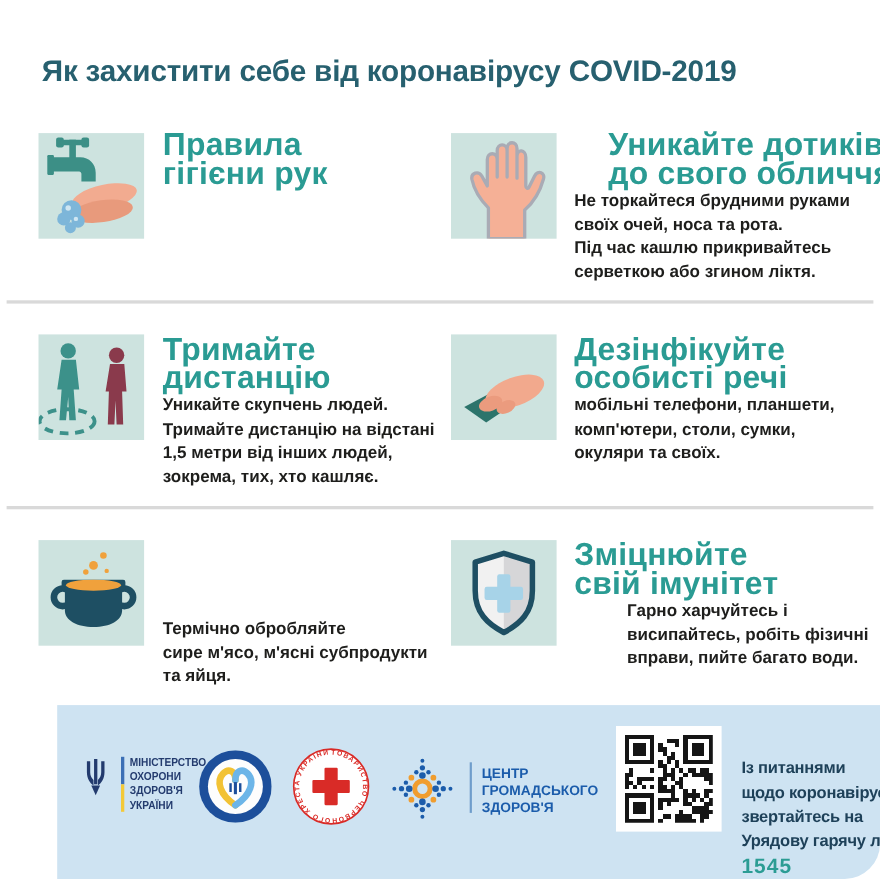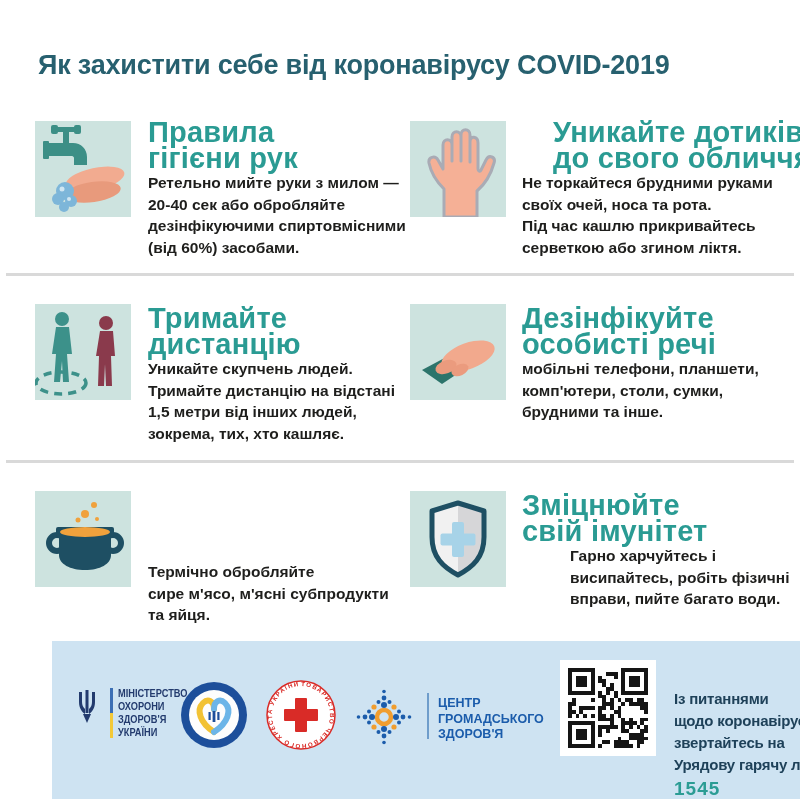--- a/index.html
+++ b/index.html
@@ -1,17 +1,17 @@
 <!DOCTYPE html>
 <html style="--title-teal: #27606f; --heading-teal: #2a9b93; --body-text: #1e1e1c; --tile-bg: #cde3df; --footer-bg: #cee3f2; --divider: #d9d9d9; --accent-number: #2b9c94; --ministry-navy: #233b6e; --phc-blue: #1b5cab; --red-cross-red: #d92b27; --hotline-text: #1e4159;"><head>
 <meta charset="utf-8">
 <style>
   html,body{margin:0;padding:0;}
   .page{position:relative;width:800px;height:799px;background:#ffffff;overflow:hidden;
-        font-family:"Liberation Sans", sans-serif;}
+        font-family:"Liberation Sans", sans-serif;border-radius:32px;}
   .title{position:absolute;left:38px;top:50px;font-size:27px;font-weight:bold;
          color:var(--title-teal,#27606f);letter-spacing:-0.2px;}
   .icon-tile{position:absolute;width:96px;height:96px;background:var(--tile-bg,#cde3df);overflow:hidden;}
   .heading{position:absolute;width:270px;font-weight:bold;font-size:29px;line-height:26px;
            color:var(--heading-teal,#2a9b93);white-space:pre-line;letter-spacing:.2px;}
   .body-text{position:absolute;width:262px;font-weight:bold;font-size:15.5px;line-height:21.5px;
              color:var(--body-text,#1e1e1c);white-space:pre-line;}
   .divider{position:absolute;left:6px;width:788px;height:3px;background:var(--divider,#d9d9d9);}
   .footer{position:absolute;left:8px;top:641px;width:784px;height:166px;background:var(--footer-bg,#cee3f2);margin-left:44px;}
   .ministry-text{position:absolute;left:66px;top:46px;font-size:10.5px;line-height:13px;font-weight:bold;
@@ -51,24 +51,20 @@
       <circle cx="30" cy="70" r="9" fill="#7db6d9"></circle>
       <circle cx="23" cy="78" r="6" fill="#7db6d9"></circle>
       <circle cx="36" cy="80" r="6" fill="#7db6d9"></circle>
       <circle cx="29" cy="86" r="5" fill="#7db6d9"></circle>
       <circle cx="27" cy="68" r="2.5" fill="#cfe6f2"></circle>
       <circle cx="34" cy="78" r="2" fill="#cfe6f2"></circle>
     </svg>
   </div>
   <div class="heading" style="left:148px;top:119px;">Правила
 гігієни рук</div>
-  <div class="body-text" style="left:148px;top:172px;">Ретельно мийте руки з милом —
-20-40 сек або обробляйте
-дезінфікуючими спиртовмісними
-(від 60%) засобами.</div>
 
   <div class="icon-tile" style="left:410px;top:121px;">
     <svg width="96" height="96" viewBox="0 0 96 96">
       <path d="M34,96 L34,68 C28,62 21,52 19,42 C18,36 25,34 28,39 L33,48 L33,24
                C33,17 42,17 42,24 L42,40 L42,16 C42,9 51,9 51,16 L51,40 L51,14
                C51,7 60,7 60,14 L60,41 L60,21 C60,14 68,15 68,22 L68,48
                C68,50 70,51 71,49 L76,39 C79,33 86,36 84,42 C81,53 75,63 67,70 L67,96 Z" fill="#f5b096" stroke="#a9abb5" stroke-width="3" stroke-linejoin="round"></path>
     </svg>
   </div>
   <div class="heading" style="left:553px;top:119px;">Уникайте дотиків
@@ -106,21 +102,21 @@
       <polygon points="12,66 42,50 62,60 32,80" fill="#2c746b"></polygon>
       <ellipse cx="58" cy="52" rx="28" ry="13" transform="rotate(-20 58 52)" fill="#f2a98d"></ellipse>
       <ellipse cx="36" cy="63" rx="11" ry="6.5" transform="rotate(-20 36 63)" fill="#eb9b7e"></ellipse>
       <ellipse cx="50" cy="66" rx="9" ry="5.5" transform="rotate(-25 50 66)" fill="#eb9b7e"></ellipse>
     </svg>
   </div>
   <div class="heading" style="left:522px;top:305px;">Дезінфікуйте
 особисті речі</div>
   <div class="body-text" style="left:522px;top:358px;">мобільні телефони, планшети,
 комп'ютери, столи, сумки,
-брудними та інше.</div>
+окуляри та своїх.</div>
 
   <div class="divider" style="top:460px;"></div>
 
   <div class="icon-tile" style="left:35px;top:491px;">
     <svg width="96" height="96" viewBox="0 0 96 96">
       <circle cx="22" cy="52" r="8" fill="none" stroke="#1e4f63" stroke-width="6"></circle>
       <circle cx="78" cy="52" r="8" fill="none" stroke="#1e4f63" stroke-width="6"></circle>
       <rect x="21" y="36" width="58" height="10" rx="2" fill="#1e4f63"></rect>
       <path d="M24,42 h52 v22 c0,9 -11,15 -26,15 c-15,0 -26,-6 -26,-15 z" fill="#1e4f63"></path>
       <ellipse cx="50" cy="41" rx="25" ry="5" fill="#f0a13c"></ellipse>

